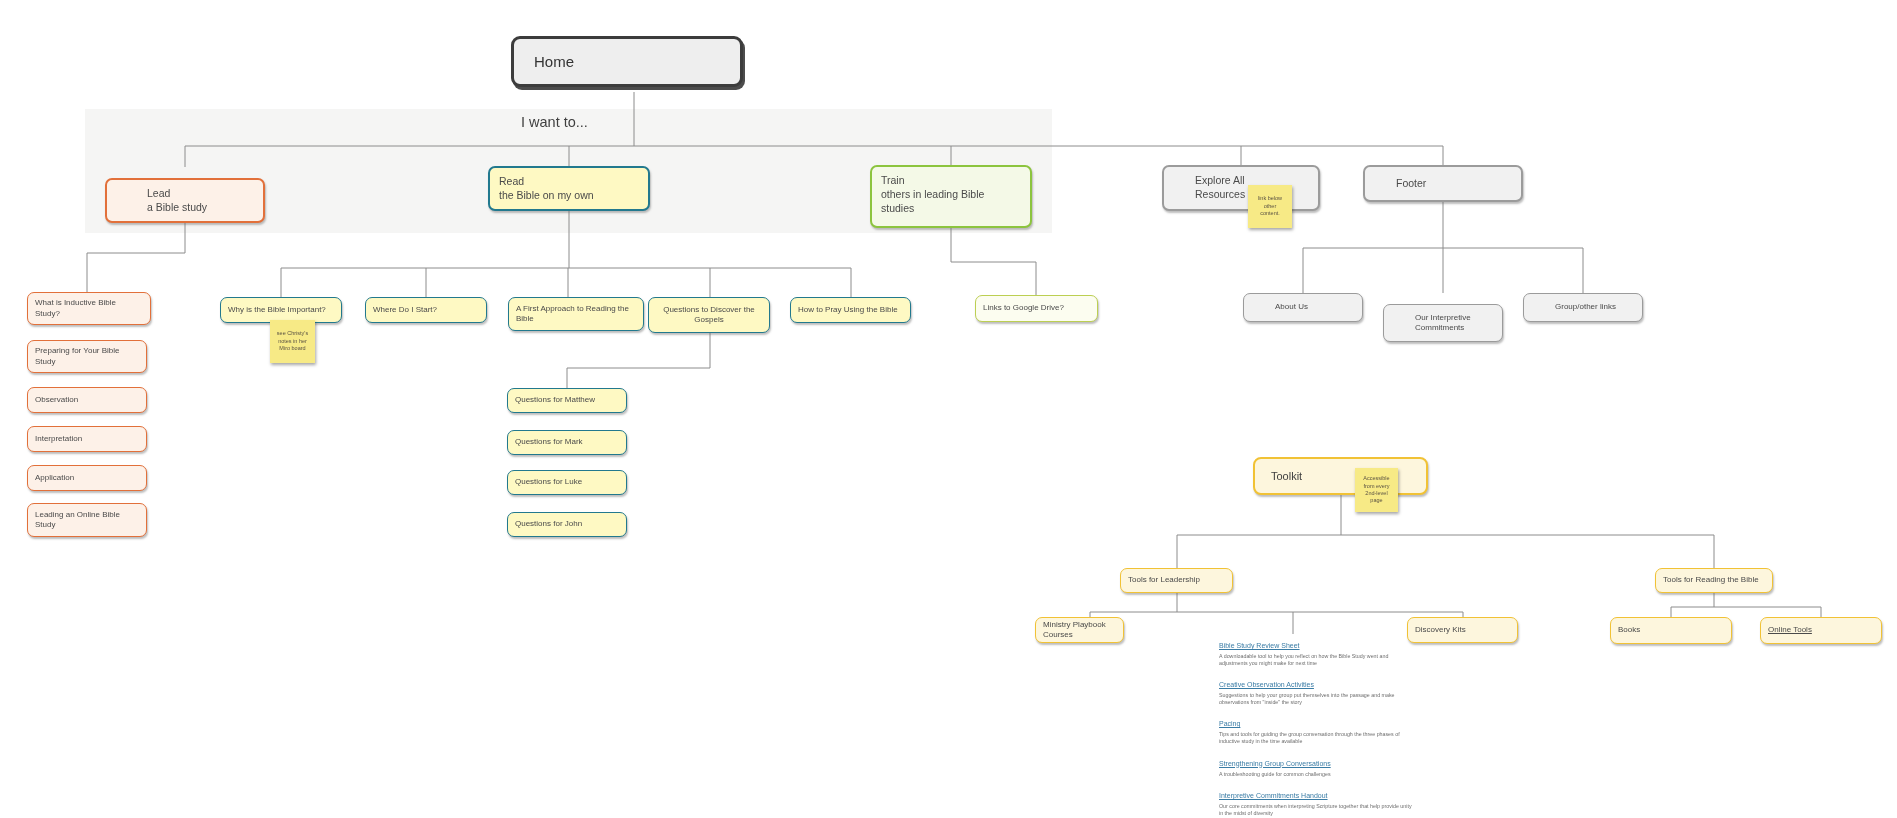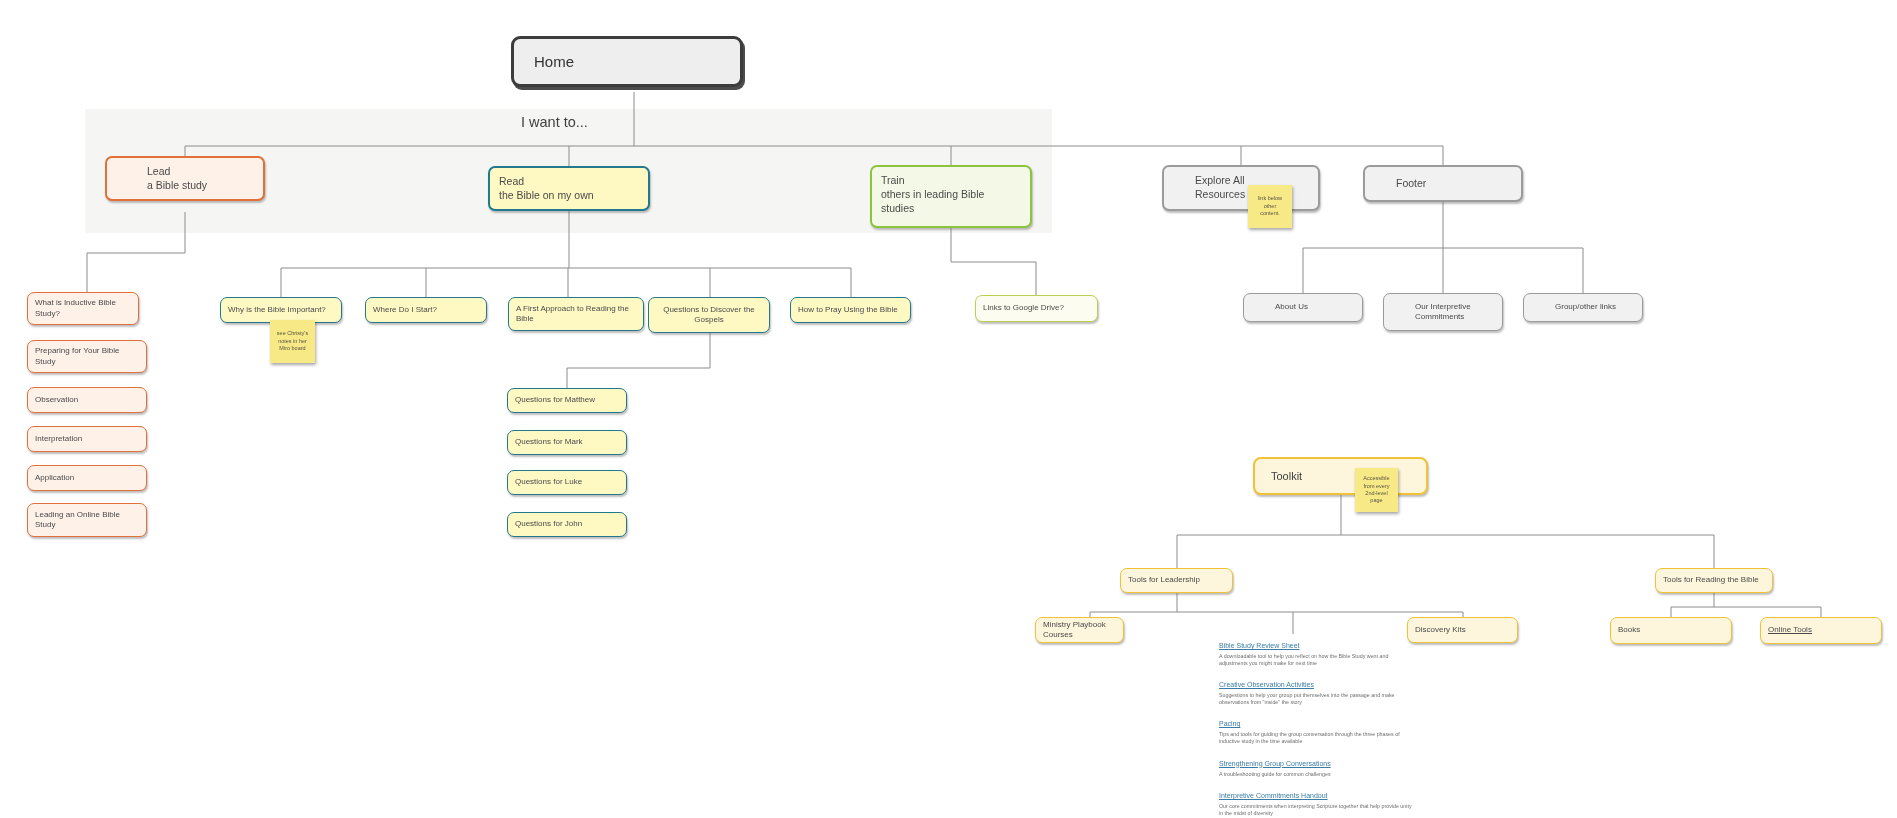--- a/index.html
+++ b/index.html
@@ -93,32 +93,32 @@
       <polyline points="1463,612 1463,617"></polyline>
       <polyline points="1714,593 1714,607"></polyline>
       <polyline points="1671,607 1821,607"></polyline>
       <polyline points="1671,607 1671,617"></polyline>
       <polyline points="1821,607 1821,617"></polyline>
     </g>
   </svg>
 
   <div class="node home" style="left:511px;top:36px;width:232px;height:51px;">Home</div>
 
-  <div class="node lv1 orange" style="left:105px;top:156px;width:160px;height:45px;padding-left:40px;">Lead
+  <div class="node lv1 orange" style="left:105px;top:178px;width:160px;height:45px;padding-left:40px;">Lead
 a Bible study</div>
   <div class="node lv1 teal" style="left:488px;top:166px;width:162px;height:45px;">Read
 the Bible on my own</div>
   <div class="node lv1 green" style="left:870px;top:165px;width:162px;height:63px;">Train
 others in leading Bible
 studies</div>
   <div class="node lv1 gray" style="left:1162px;top:165px;width:158px;height:46px;">Explore All
 Resources</div>
   <div class="node lv1 gray center" style="left:1363px;top:165px;width:160px;height:37px;">Footer</div>
 
-  <div class="node sm orange" style="left:27px;top:292px;width:112px;height:33px;border-radius:7px;">What is Inductive Bible Study?</div>
+  <div class="node sm orange" style="left:27px;top:292px;width:124px;height:33px;border-radius:7px;">What is Inductive Bible Study?</div>
   <div class="node sm orange" style="left:27px;top:340px;width:120px;height:33px;">Preparing for Your Bible Study</div>
   <div class="node sm orange" style="left:27px;top:387px;width:120px;height:26px;">Observation</div>
   <div class="node sm orange" style="left:27px;top:426px;width:120px;height:26px;">Interpretation</div>
   <div class="node sm orange" style="left:27px;top:465px;width:120px;height:26px;">Application</div>
   <div class="node sm orange" style="left:27px;top:503px;width:120px;height:34px;">Leading an Online Bible Study</div>
 
   <div class="node sm teal" style="left:220px;top:297px;width:122px;height:26px;">Why is the Bible Important?</div>
   <div class="node sm teal" style="left:365px;top:297px;width:122px;height:26px;">Where Do I Start?</div>
   <div class="node sm teal" style="left:508px;top:297px;width:136px;height:34px;">A First Approach to Reading the Bible</div>
   <div class="node sm teal" style="left:648px;top:297px;width:122px;height:36px;text-align:center;">Questions to Discover the Gospels</div>
@@ -133,21 +133,21 @@
   <div class="node sm teal" style="left:507px;top:470px;width:120px;height:25px;">Questions for Luke</div>
   <div class="node sm teal" style="left:507px;top:512px;width:120px;height:25px;">Questions for John</div>
 
   <div class="node sm lightgreen" style="left:975px;top:295px;width:123px;height:27px;">Links to Google Drive?</div>
 
   <div class="sticky" style="left:1248px;top:185px;width:44px;height:43px;">link below
 other
 content.</div>
 
   <div class="node sm gray" style="left:1243px;top:293px;width:120px;height:29px;">About Us</div>
-  <div class="node sm gray" style="left:1383px;top:293px;width:120px;height:38px;">Our Interpretive Commitments</div>
+  <div class="node sm gray" style="left:1383px;top:304px;width:120px;height:38px;">Our Interpretive Commitments</div>
   <div class="node sm gray" style="left:1523px;top:293px;width:120px;height:29px;">Group/other links</div>
 
   <div class="node yellow toolkit" style="left:1253px;top:457px;width:175px;height:38px;">Toolkit</div>
   <div class="sticky" style="left:1355px;top:468px;width:43px;height:44px;">Accessible
 from every
 2nd-level
 page</div>
 
   <div class="node sm yellow" style="left:1120px;top:568px;width:113px;height:25px;">Tools for Leadership</div>
   <div class="node sm yellow" style="left:1655px;top:568px;width:118px;height:25px;">Tools for Reading the Bible</div>

